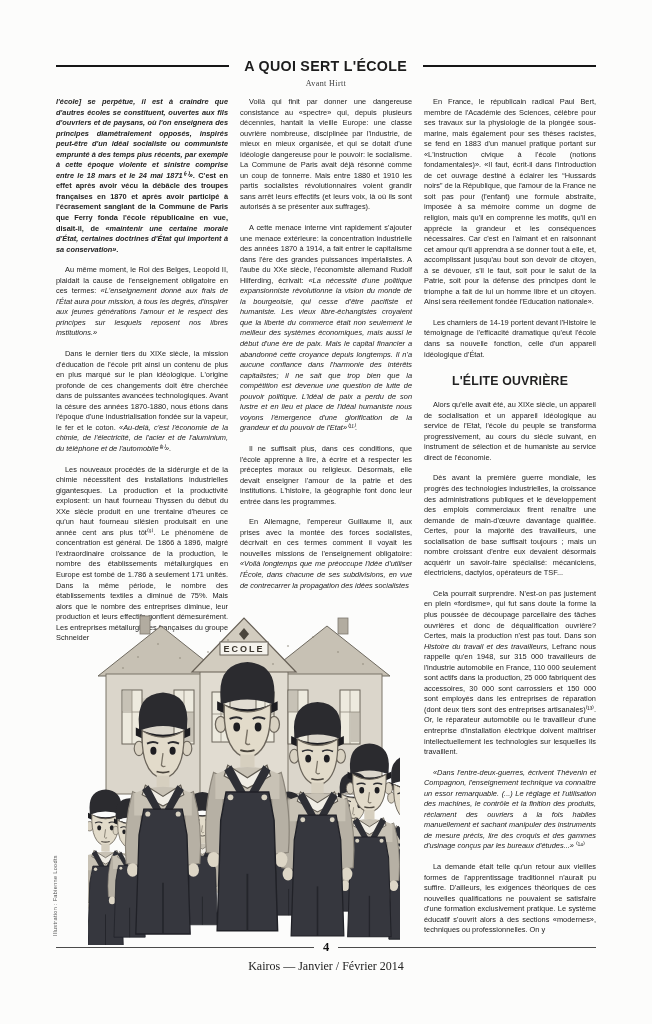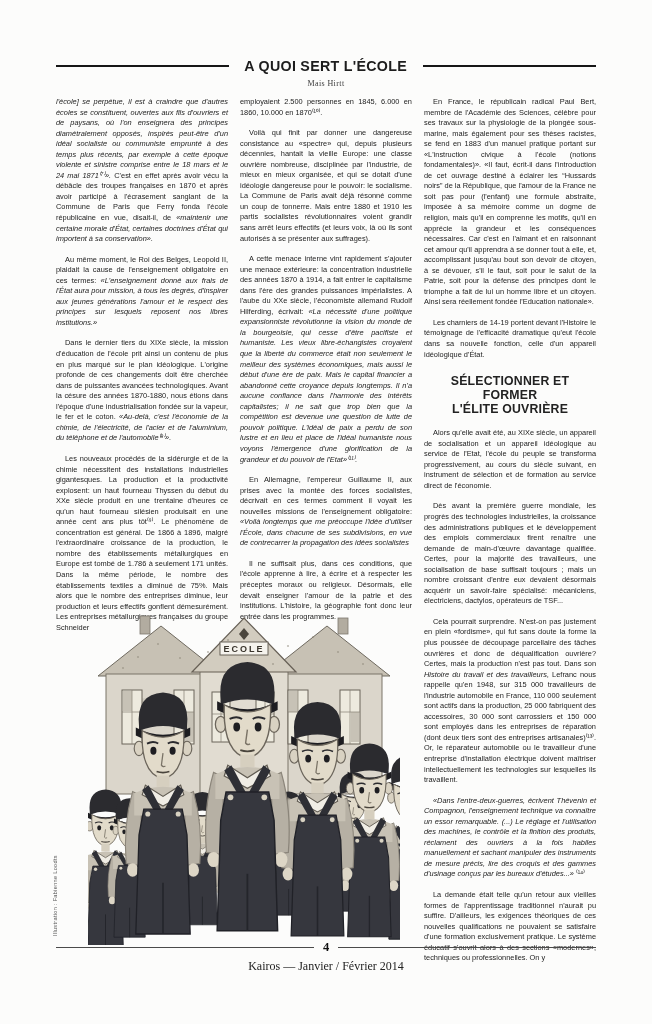--- a/index.html
+++ b/index.html
@@ -10,21 +10,21 @@
   .title-row{display:flex;align-items:center;gap:11px;}
   .trule{flex:1;border-top:2px solid #161616;height:0;}
   .title{font-weight:bold;font-size:15px;letter-spacing:.3px;white-space:nowrap;
          transform:scaleX(.95);transform-origin:center;}
   .author{text-align:center;font-family:"Liberation Serif",serif;font-size:8px;
           color:#3a3a3a;margin-top:5px;letter-spacing:.4px;}
   
   .col{position:absolute;top:97px;width:172px;font-size:7.4px;line-height:10.55px;
        text-align:justify;color:#222;}
   .col p{margin:0 0 10px 0;text-indent:9px;}
-  .col p.np{text-indent:0;}
+  .col p.np{text-indent:0;font-weight:bold;}
   .seg-i{font-style:italic;}
   .subhead{font-weight:bold;font-size:12.3px;line-height:14px;text-align:center;
            text-indent:0;margin:14px 0 12px 0;letter-spacing:.2px;}
   
   .illus{position:absolute;left:88px;top:612px;width:312px;height:333px;}
   .credit{position:absolute;left:52px;top:936px;transform:rotate(-90deg);
           transform-origin:left top;font-size:5.6px;color:#555;white-space:nowrap;
           letter-spacing:.3px;}
   
   .footer{position:absolute;left:56px;right:56px;top:940px;text-align:center;}
@@ -37,46 +37,44 @@
 <body>
 
 <div class="page">
 
   <div class="masthead">
     <div class="title-row">
       <div class="trule"></div>
       <div class="title">A QUOI SERT L'ÉCOLE</div>
       <div class="trule"></div>
     </div>
-    <div class="author">Mais Hirtt</div>
+    <div class="author">Avant Hirtt</div>
   </div>
 
   <div class="col" style="left:56px">
     <p class="np"><span class="seg-i">l'école] se perpétue, il est à craindre que d'autres écoles se constituent, ouvertes aux fils d'ouvriers et de paysans, où l'on enseignera des principes diamétralement opposés, inspirés peut-être d'un idéal socialiste ou communiste emprunté à des temps plus récents, par exemple à cette époque violente et sinistre comprise entre le 18 mars et le 24 mai 1871⁽⁷⁾». </span><span>C'est en effet après avoir vécu la débâcle des troupes françaises en 1870 et après avoir participé à l'écrasement sanglant de la Commune de Paris que Ferry fonda l'école républicaine en vue, disait-il, de </span><span class="seg-i">«maintenir une certaine morale d'État, certaines doctrines d'État qui importent à sa conservation».</span></p>
     <p><span>Au même moment, le Roi des Belges, Leopold II, plaidait la cause de l'enseignement obligatoire en ces termes: </span><span class="seg-i">«L'enseignement donné aux frais de l'État aura pour mission, à tous les degrés, d'inspirer aux jeunes générations l'amour et le respect des principes sur lesquels reposent nos libres institutions.»</span></p>
     <p><span>Dans le dernier tiers du XIXe siècle, la mission d'éducation de l'école prit ainsi un contenu de plus en plus marqué sur le plan idéologique. L'origine profonde de ces changements doit être cherchée dans de puissantes avancées technologiques. Avant la césure des années 1870-1880, nous étions dans l'époque d'une industrialisation fondée sur la vapeur, le fer et le coton. </span><span class="seg-i">«Au-delà, c'est l'économie de la chimie, de l'électricité, de l'acier et de l'aluminium, du téléphone et de l'automobile⁽⁸⁾».</span></p>
     <p><span>Les nouveaux procédés de la sidérurgie et de la chimie nécessitent des installations industrielles gigantesques. La production et la productivité explosent: un haut fourneau Thyssen du début du XXe siècle produit en une trentaine d'heures ce qu'un haut fourneau silésien produisait en une année cent ans plus tôt⁽⁹⁾. Le phénomène de concentration est général. De 1866 à 1896, malgré l'extraordinaire croissance de la production, le nombre des établissements métallurgiques en Europe est tombé de 1.786 à seulement 171 unités. Dans la même période, le nombre des établissements textiles a diminué de 75%. Mais alors que le nombre des entreprises diminue, leur production et leurs effectifs gonflent démesurément. Les entreprises métallurgiques françaises du groupe Schneider</span></p>
   </div>
 
   <div class="col" style="left:240px">
-    <p class="np"><span>employaient 2.500 personnes en 1845, 6.000 en 1860, 10.000 en 1870⁽¹⁰⁾.</span></p>
     <p><span>Voilà qui finit par donner une dangereuse consistance au «spectre» qui, depuis plusieurs décennies, hantait la vieille Europe: une classe ouvrière nombreuse, disciplinée par l'industrie, de mieux en mieux organisée, et qui se dotait d'une idéologie dangereuse pour le pouvoir: le socialisme. La Commune de Paris avait déjà résonné comme un coup de tonnerre. Mais entre 1880 et 1910 les partis socialistes révolutionnaires voient grandir sans arrêt leurs effectifs (et leurs voix, là où ils sont autorisés à se présenter aux suffrages).</span></p>
     <p><span>A cette menace interne vint rapidement s'ajouter une menace extérieure: la concentration industrielle des années 1870 à 1914, a fait entrer le capitalisme dans l'ère des grandes puissances impérialistes. A l'aube du XXe siècle, l'économiste allemand Rudolf Hilferding, écrivait: </span><span class="seg-i">«La nécessité d'une politique expansionniste révolutionne la vision du monde de la bourgeoisie, qui cesse d'être pacifiste et humaniste. Les vieux libre-échangistes croyaient que la liberté du commerce était non seulement le meilleur des systèmes économiques, mais aussi le début d'une ère de paix. Mais le capital financier a abandonné cette croyance depuis longtemps. Il n'a aucune confiance dans l'harmonie des intérêts capitalistes; il ne sait que trop bien que la compétition est devenue une question de lutte de pouvoir politique. L'idéal de paix a perdu de son lustre et en lieu et place de l'idéal humaniste nous voyons l'émergence d'une glorification de la grandeur et du pouvoir de l'Etat»⁽¹¹⁾.</span></p>
+    <p><span>Il ne suffisait plus, dans ces conditions, que l'école apprenne à lire, à écrire et à respecter les préceptes moraux ou religieux. Désormais, elle devait enseigner l'amour de la patrie et des institutions. L'histoire, la géographie font donc leur entrée dans les programmes.</span></p>
     <p><span>En Allemagne, l'empereur Guillaume II, aux prises avec la montée des forces socialistes, décrivait en ces termes comment il voyait les nouvelles missions de l'enseignement obligatoire: </span><span class="seg-i">«Voilà longtemps que me préoccupe l'idée d'utiliser l'École, dans chacune de ses subdivisions, en vue de contrecarrer la propagation des idées socialistes</span></p>
-    <p><span>Il ne suffisait plus, dans ces conditions, que l'école apprenne à lire, à écrire et à respecter les préceptes moraux ou religieux. Désormais, elle devait enseigner l'amour de la patrie et des institutions. L'histoire, la géographie font donc leur entrée dans les programmes.</span></p>
   </div>
 
   <div class="col" style="left:424px">
     <p><span>En France, le républicain radical Paul Bert, membre de l'Académie des Sciences, célèbre pour ses travaux sur la physiologie de la plongée sous-marine, mais également pour ses thèses racistes, se fend en 1883 d'un manuel pratique portant sur «L'instruction civique à l'école (notions fondamentales)». «Il faut, écrit-il dans l'introduction de cet ouvrage destiné à éclairer les “Hussards noirs” de la République, que l'amour de la France ne soit pas pour (l'enfant) une formule abstraite, imposée à sa mémoire comme un dogme de religion, mais qu'il en comprenne les motifs, qu'il en apprécie la grandeur et les conséquences nécessaires. Car c'est en l'aimant et en raisonnant cet amour qu'il apprendra à se donner tout à elle, et, accomplissant jusqu'au bout son devoir de citoyen, à se dévouer, s'il le faut, soit pour le salut de la Patrie, soit pour la défense des principes dont le triomphe a fait de lui un homme libre et un citoyen. Ainsi sera réellement fondée l'Education nationale».</span></p>
     <p><span>Les charniers de 14-19 portent devant l'Histoire le témoignage de l'efficacité dramatique qu'eut l'école dans sa nouvelle fonction, celle d'un appareil idéologique d'État.</span></p>
     <div class="subhead">
-      <div>SÉLECTIONNER ET FORMER</div>
       <div>L'ÉLITE OUVRIÈRE</div>
     </div>
-    <p><span>Alors qu'elle avait été, au XIXe siècle, un appareil de socialisation et un appareil idéologique au service de l'Etat, l'école du peuple se transforma progressivement, au cours du siècle suivant, en instrument de sélection et de formation au service direct de l'économie.</span></p>
+    <p><span>Alors qu'elle avait été, au XIXe siècle, un appareil de socialisation et un appareil idéologique au service de l'Etat, l'école du peuple se transforma progressivement, au cours du siècle suivant, en instrument de sélection et de humaniste au service direct de l'économie.</span></p>
     <p><span>Dès avant la première guerre mondiale, les progrès des technologies industrielles, la croissance des administrations publiques et le développement des emplois commerciaux firent renaître une demande de main-d'œuvre davantage qualifiée. Certes, pour la majorité des travailleurs, une socialisation de base suffisait toujours ; mais un nombre croissant d'entre eux devaient désormais acquérir un savoir-faire spécialisé: mécaniciens, électriciens, dactylos, opérateurs de TSF...</span></p>
     <p><span>Cela pourrait surprendre. N'est-on pas justement en plein «fordisme», qui fut sans doute la forme la plus poussée de découpage parcellaire des tâches ouvrières et donc de déqualification ouvrière? Certes, mais la production n'est pas tout. Dans son </span><span class="seg-i">Histoire du travail et des travailleurs</span><span>, Lefranc nous rappelle qu'en 1948, sur 315 000 travailleurs de l'industrie automobile en France, 110 000 seulement sont actifs dans la production, 25 000 fabriquent des accessoires, 30 000 sont carrossiers et 150 000 sont employés dans les entreprises de réparation (dont deux tiers sont des entreprises artisanales)⁽¹³⁾. Or, le réparateur automobile ou le travailleur d'une entreprise d'installation électrique doivent maîtriser intellectuellement les technologies sur lesquelles ils travaillent.</span></p>
     <p><span class="seg-i">«Dans l'entre-deux-guerres, écrivent Thévenin et Compagnon, l'enseignement technique va connaître un essor remarquable. (...) Le réglage et l'utilisation des machines, le contrôle et la finition des produits, réclament des ouvriers à la fois habiles manuellement et sachant manipuler des instruments de mesure précis, lire des croquis et des gammes d'usinage conçus par les bureaux d'études...»</span><span> ⁽¹⁴⁾</span></p>
     <p><span>La demande était telle qu'un retour aux vieilles formes de l'apprentissage traditionnel n'aurait pu suffire. D'ailleurs, les exigences théoriques de ces nouvelles qualifications ne pouvaient se satisfaire d'une formation exclusivement pratique. Le système éducatif s'ouvrit alors à des sections «modernes», techniques ou professionnelles. On y</span></p>
   </div>
 
   <div class="credit">Illustration : Fabienne Loodts</div>
 
   <div class="illus">
     <svg width="312" height="333" viewBox="0 0 312 333" xmlns="http://www.w3.org/2000/svg">

